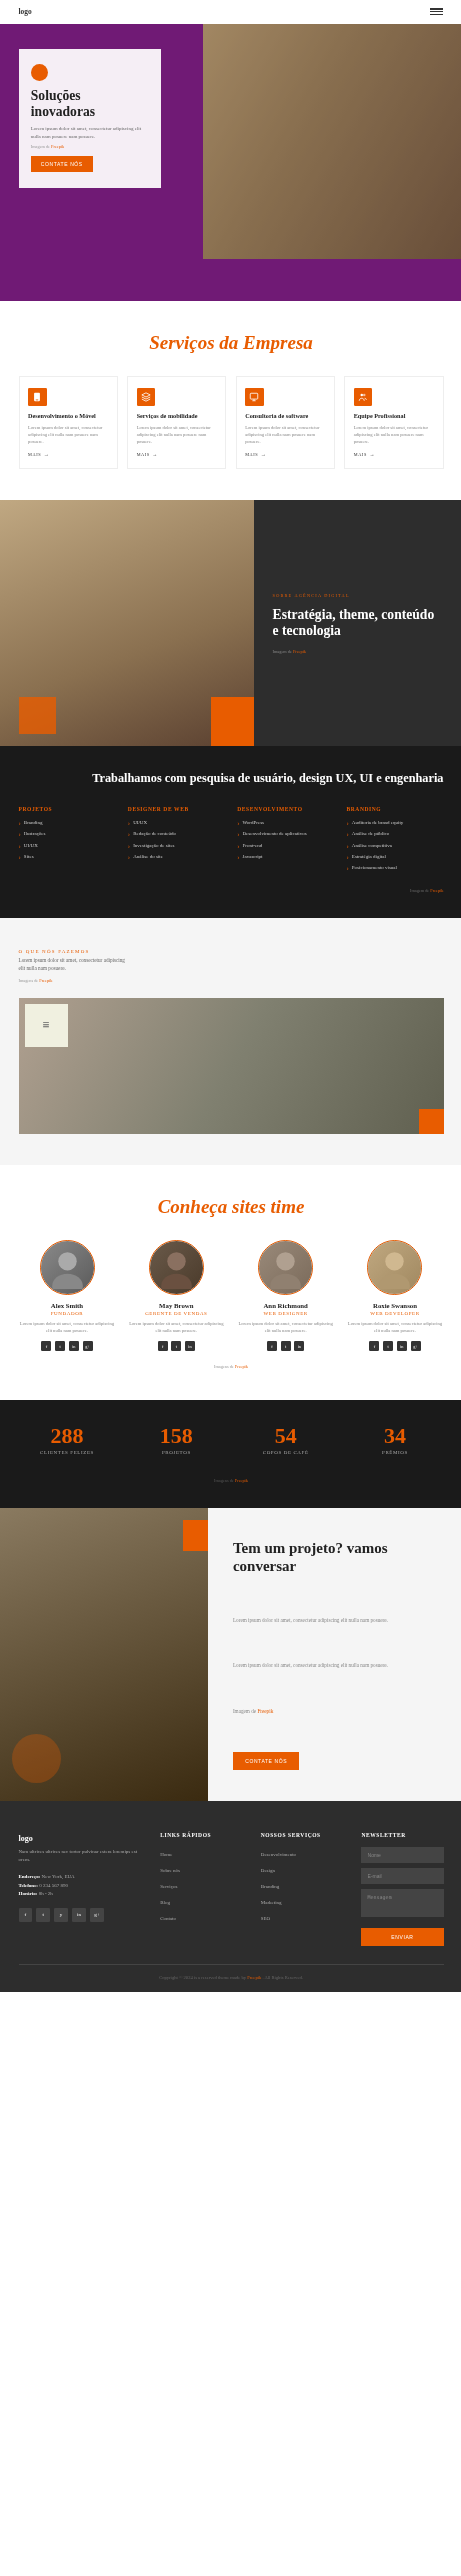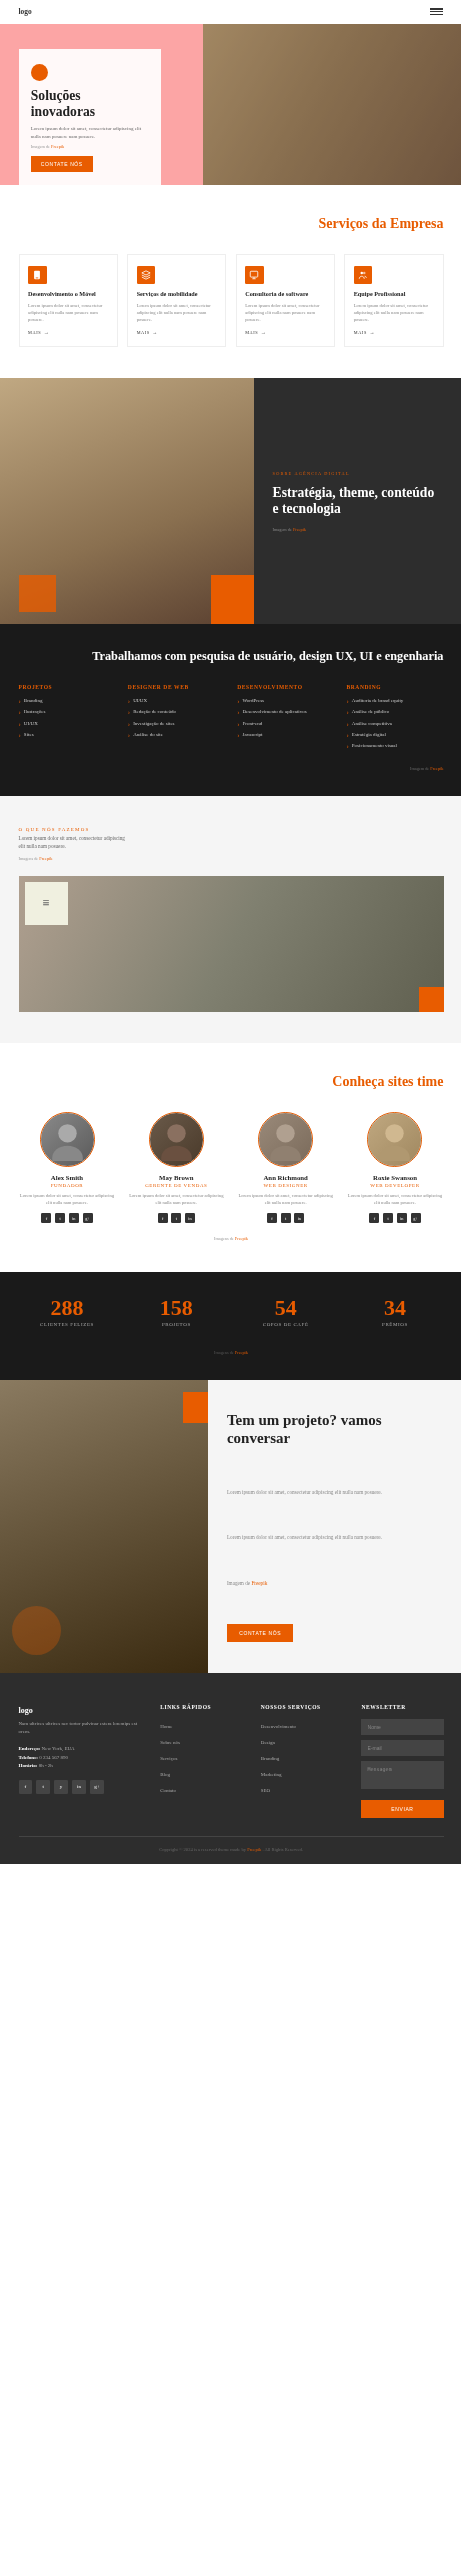--- a/index.html
+++ b/index.html
@@ -6,21 +6,21 @@
     body { font-family: 'Georgia', serif; width: 462px; background: #fff; overflow-x: hidden; }
 
     
     nav {
       display: flex; justify-content: space-between; align-items: center;
       padding: 7.4px 18.5px; background: #fff; position: absolute; width: 100%; z-index: 10;
     }
 
     
     .hero {
-      position: relative; height: 185px; background: #fca5a5; overflow: hidden;
+      position: relative; height: 301px; background: #701a75; overflow: hidden;
     }
     .hero-content {
       position: absolute; left: 18.5px; top: 49px;
       background: rgba(255,255,255,0.93); padding: 15.4px 12.3px; width: 142px;
     }
     .hero-dot { width: 17px; height: 17px; background: #e85c00; border-radius: 50%; margin-bottom: 6.2px; }
     .hero-title { font-size: 13.6px; font-weight: bold; color: #222; line-height: 1.2; margin-bottom: 5px; }
     .hero-sub { font-size: 5px; color: #666; line-height: 1.5; margin-bottom: 3.7px; }
     .hero-img-credit { font-size: 4.3px; color: #999; margin-bottom: 7.4px; }
     .hero-img-credit a { color: #e85c00; text-decoration: none; }
@@ -30,21 +30,21 @@
     }
     
     .hero-people {
       position: absolute; right: 0; top: 0; width: 259px; height: 259px;
       background: linear-gradient(120deg, #b0956e 0%, #8a7050 40%, #5a4030 100%);
       display: flex; align-items: center; justify-content: center; overflow: hidden;
     }
 
     
     .services { padding: 31px 18.5px; background: #fff; }
-    .section-title { text-align: right; font-size: 14px; color: #e85c00; margin-bottom: 21.6px; }
+    .section-title { text-align: center; font-size: 19px; color: #e85c00; margin-bottom: 21.6px; font-style: italic; }
     .services-grid { display: grid; grid-template-columns: repeat(4, 1fr); gap: 9.2px; }
     .service-card { background: #fff; border: 0.6px solid #eee; padding: 11px 8.6px; }
     .service-icon { width: 18.5px; height: 18.5px; background: #e85c00; margin-bottom: 6.2px; border-radius: 1.2px; display: flex; align-items: center; justify-content: center; }
     .service-icon svg { width: 10px; height: 10px; fill: #fff; }
     .service-card h3 { font-size: 6.2px; font-weight: bold; color: #222; margin-bottom: 5px; line-height: 1.3; }
     .service-card p { font-size: 4.6px; color: #888; line-height: 1.5; margin-bottom: 6.2px; }
     .service-more { font-size: 4.3px; color: #333; text-transform: uppercase; letter-spacing: 0.6px; cursor: pointer; display: flex; align-items: center; gap: 2.5px; }
     .service-more::after { content: '→'; font-size: 5px; }
 
     
@@ -112,21 +112,21 @@
     .stats-grid { display: grid; grid-template-columns: repeat(4, 1fr); gap: 12.3px; margin-bottom: 23px; }
     .stat-item { text-align: center; }
     .stat-number { font-size: 22px; font-weight: bold; color: #e85c00; line-height: 1; }
     .stat-label { font-size: 5px; color: #aaa; text-transform: uppercase; letter-spacing: 0.6px; margin-top: 3.1px; }
     .stats-img-credit { text-align: center; font-size: 4.3px; color: #555; }
     .stats-img-credit a { color: #e85c00; text-decoration: none; }
 
     
     .project-cta { display: flex; min-height: 234px; }
     .project-left { width: 45%; background: linear-gradient(135deg, #6a5a4a 0%, #4a3a2a 100%); position: relative; overflow: hidden; }
-    .project-right { width: 55%; background: #f5f5f5; padding: 31px 19px; display: flex; flex-direction: column; justify-content: space-between; gap: 32px; }
+    .project-right { width: 55%; background: #f5f5f5; padding: 31px 25px; display: flex; flex-direction: column; justify-content: space-between; gap: 32px; }
     .project-right h2 { font-size: 15px; font-weight: bold; color: #222; line-height: 1.2; margin-bottom: 9.2px; }
     .project-right p { font-size: 5.2px; color: #888; line-height: 1.6; margin-bottom: 5px; }
     .project-img-credit { font-size: 4.3px; color: #aaa; margin-bottom: 12.3px; }
     .project-img-credit a { color: #e85c00; text-decoration: none; }
     .btn-orange-outline {
       background: #e85c00; color: #fff; border: none; padding: 6.2px 12.3px;
       font-size: 5px; cursor: pointer; text-transform: uppercase; letter-spacing: 0.6px; width: fit-content;
     }
 
     

